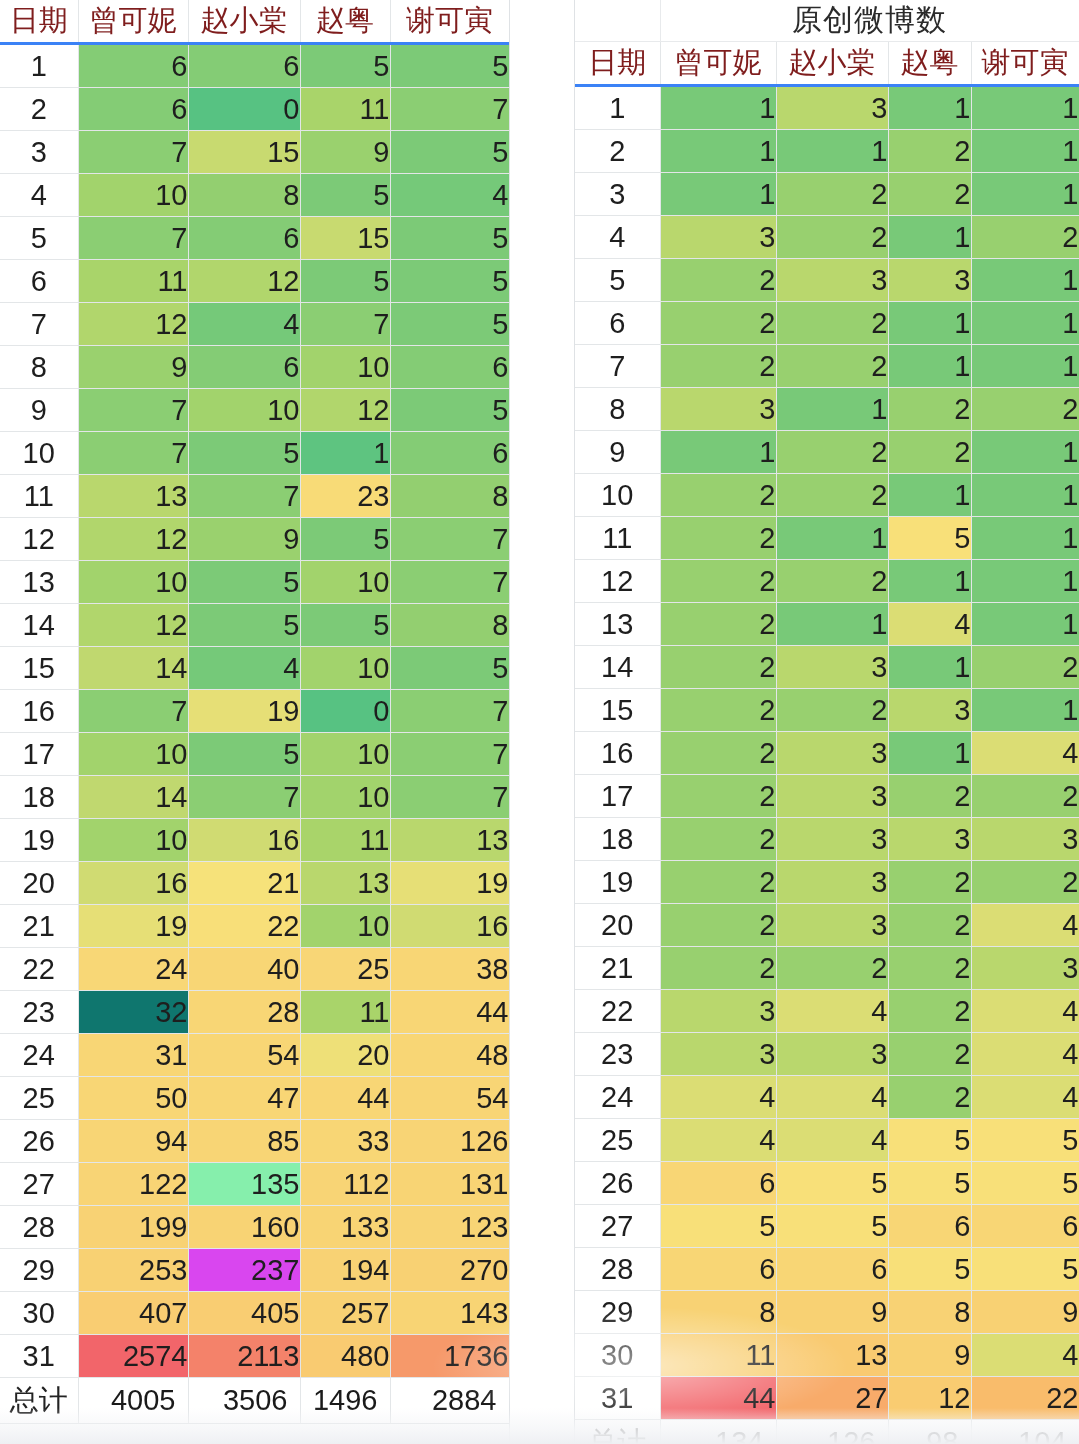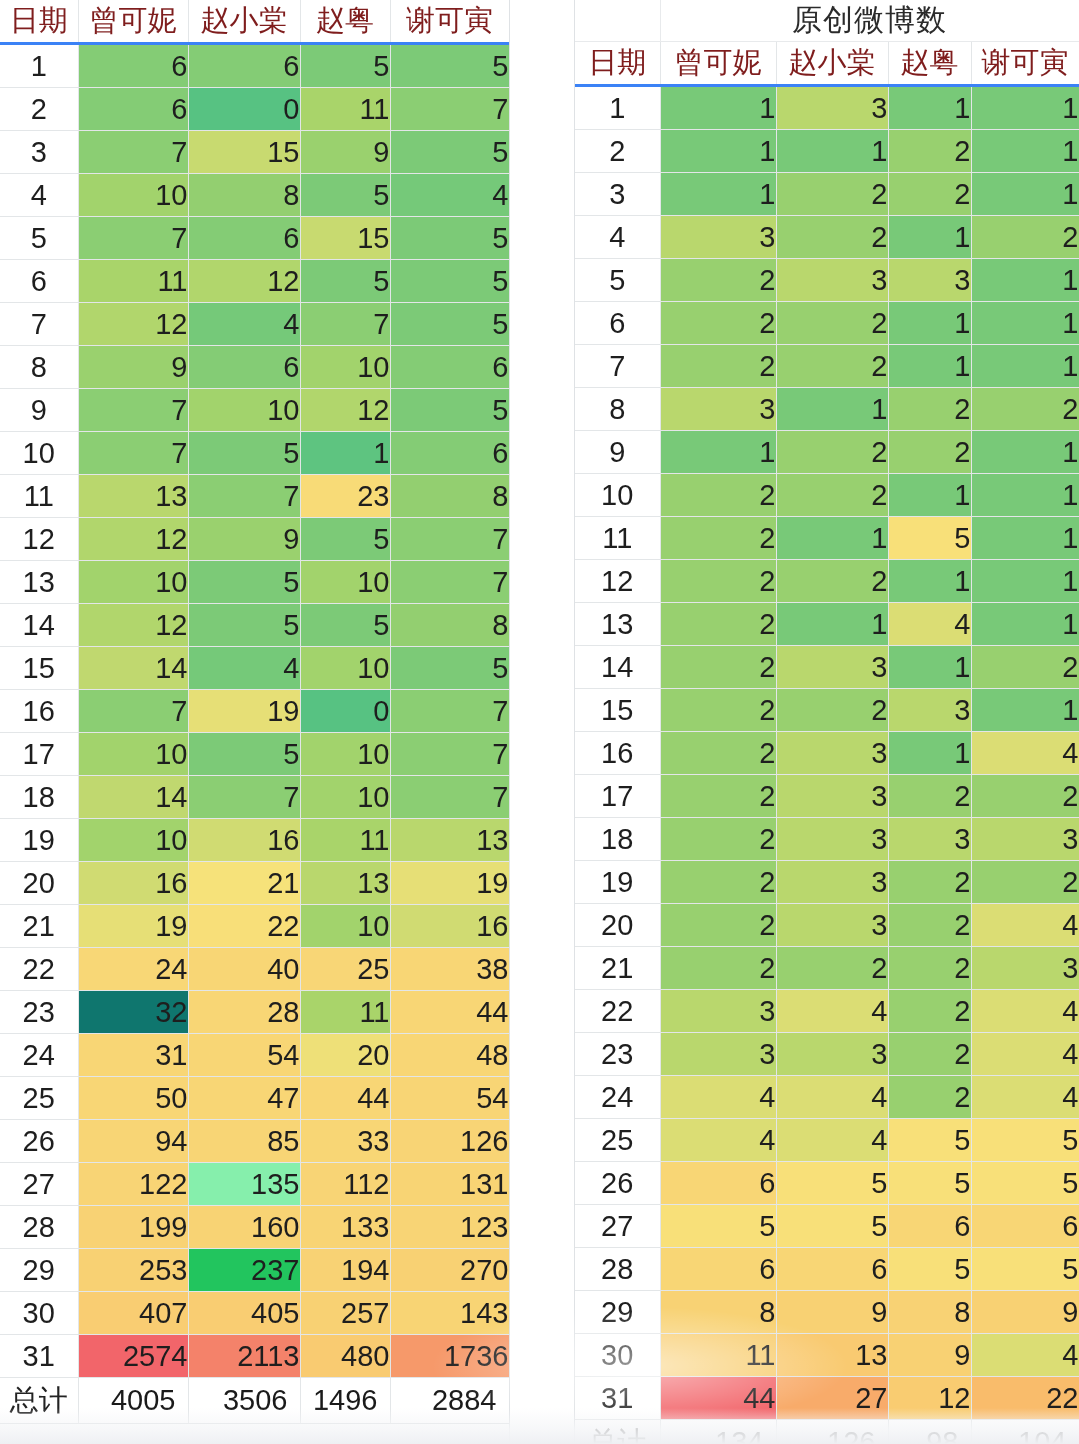--- a/index.html
+++ b/index.html
@@ -322,21 +322,21 @@
           <tr class="data-row">
             <td class="date-cell">28</td>
             <td class="num" style="background-color: rgb(248, 210, 116);">199</td>
             <td class="num" style="background-color: rgb(248, 211, 116);">160</td>
             <td class="num" style="background-color: rgb(248, 212, 116);">133</td>
             <td class="num" style="background-color: rgb(248, 212, 117);">123</td>
           </tr>
           <tr class="data-row">
             <td class="date-cell">29</td>
             <td class="num" style="background-color: rgb(248, 209, 115);">253</td>
-            <td class="num" style="background-color: #22c55e;">237</td>
+            <td class="num" style="background-color: #d946ef;">237</td>
             <td class="num" style="background-color: rgb(248, 210, 116);">194</td>
             <td class="num" style="background-color: rgb(248, 209, 115);">270</td>
           </tr>
           <tr class="data-row">
             <td class="date-cell">30</td>
             <td class="num" style="background-color: rgb(249, 205, 114);">407</td>
             <td class="num" style="background-color: rgb(249, 205, 114);">405</td>
             <td class="num" style="background-color: rgb(248, 209, 115);">257</td>
             <td class="num" style="background-color: rgb(248, 212, 116);">143</td>
           </tr>

